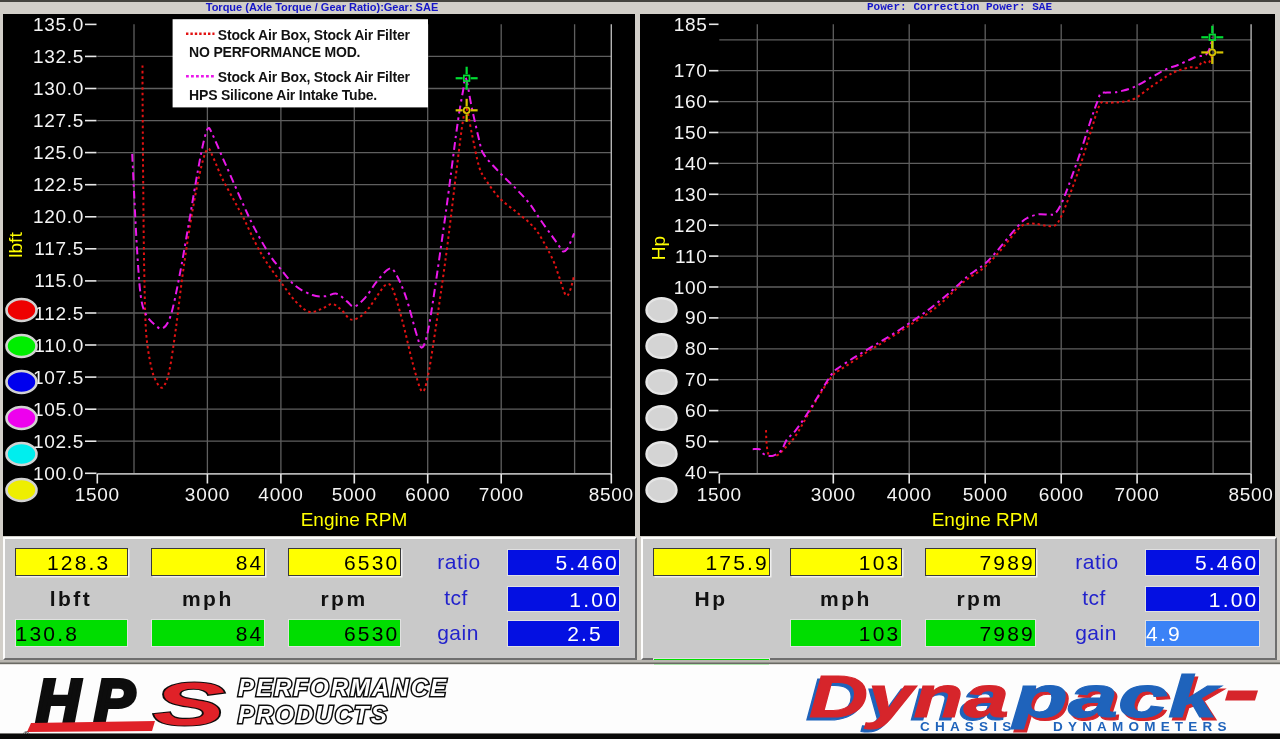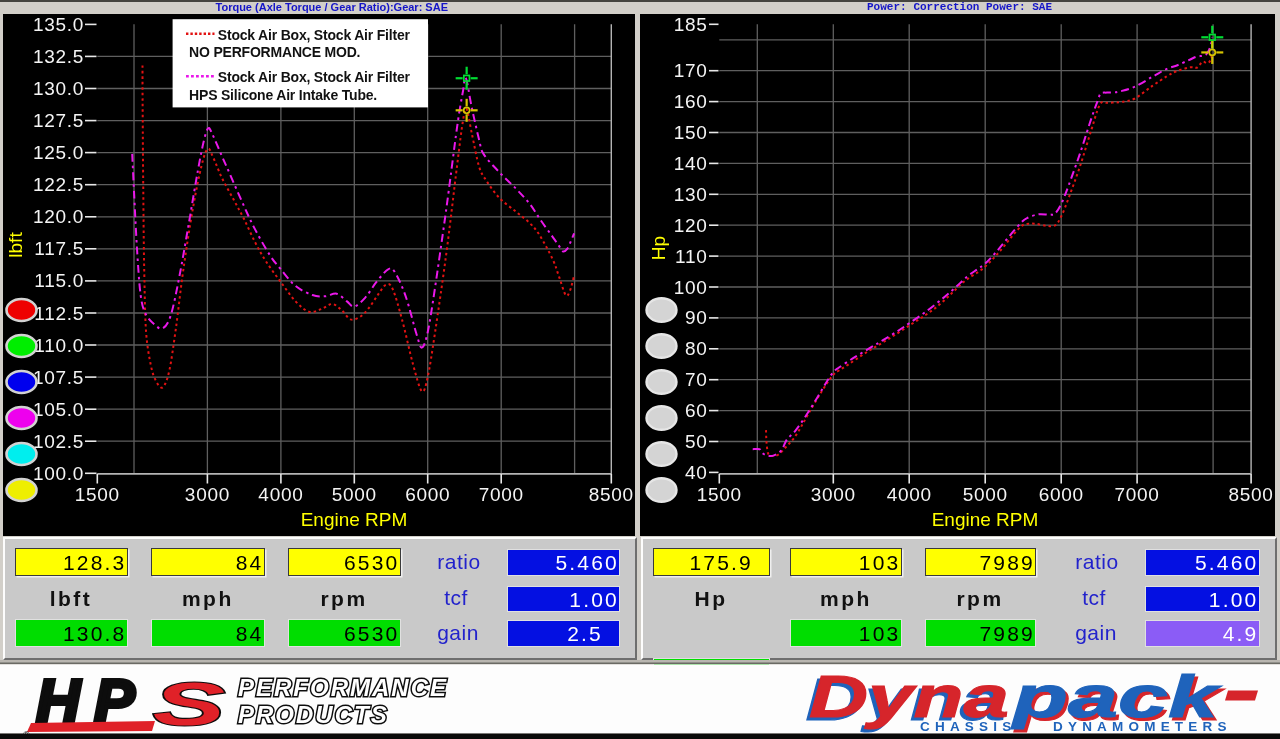--- a/index.html
+++ b/index.html
@@ -3,21 +3,21 @@
 <style>
   html,body{margin:0;padding:0;}
   body{width:1280px;height:739px;position:relative;background:#d2cfc9;font-family:"Liberation Sans",sans-serif;overflow:hidden;}
   .blk{position:absolute;background:#000;}
 </style></head>
 <body>
 <div class="blk" style="left:3px;top:13.8px;width:632px;height:522.7px;"></div>
 <div class="blk" style="left:640.3px;top:13.8px;width:635px;height:522.7px;"></div>
 
 <div style="position:absolute;left:0;top:0;width:1280px;height:13.8px;background:#d2cfc9;border-top:2px solid #45443f;box-sizing:border-box;"></div>
-<div style="position:absolute;left:196px;top:1px;width:252px;height:12px;font-size:11px;font-weight:bold;color:#1515c8;display:flex;justify-content:flex-end;align-items:center;">
+<div style="position:absolute;left:196px;top:1px;width:252px;height:12px;font-size:11px;font-weight:bold;color:#1515c8;display:flex;justify-content:center;align-items:center;">
     <span>Torque (Axle Torque / Gear Ratio):</span>
     <span>Gear: SAE</span>
   </div>
 <div style="position:absolute;left:867px;top:1px;width:185px;height:12px;font-size:11px;font-weight:bold;color:#1515c8;display:flex;justify-content:space-between;align-items:center;font-family:Liberation Mono, monospace;">
     <span>Power:</span>
     <span>Correction Power: SAE</span>
   </div>
 
 <svg width="1280" height="739" viewBox="0 0 1280 739" style="position:absolute;left:0;top:0;font-family:'Liberation Sans',sans-serif">
 <line x1="97.3" y1="441.2" x2="611.3" y2="441.2" stroke="#5f5f5f" stroke-width="1.3"></line>
@@ -196,44 +196,44 @@
     <circle cx="1212.2784146" cy="52.42822999999993" r="3" fill="none" stroke="#d6c400" stroke-width="1.7"></circle>
 <ellipse cx="661.5" cy="310.0" rx="15" ry="11.8" fill="#d4d4d4" stroke="#e6e6e6" stroke-width="2.4"></ellipse>
 <ellipse cx="661.5" cy="346.0" rx="15" ry="11.8" fill="#d4d4d4" stroke="#e6e6e6" stroke-width="2.4"></ellipse>
 <ellipse cx="661.5" cy="382.0" rx="15" ry="11.8" fill="#d4d4d4" stroke="#e6e6e6" stroke-width="2.4"></ellipse>
 <ellipse cx="661.5" cy="418.0" rx="15" ry="11.8" fill="#d4d4d4" stroke="#e6e6e6" stroke-width="2.4"></ellipse>
 <ellipse cx="661.5" cy="454.0" rx="15" ry="11.8" fill="#d4d4d4" stroke="#e6e6e6" stroke-width="2.4"></ellipse>
 <ellipse cx="661.5" cy="490.0" rx="15" ry="11.8" fill="#d4d4d4" stroke="#e6e6e6" stroke-width="2.4"></ellipse>
 </svg>
 <div style="position:absolute;left:3px;top:537px;width:634px;height:123px;background:#c9c9c9;border-top:2px solid #fdfdfd;border-left:2px solid #fdfdfd;border-right:2px solid #6e6e6e;border-bottom:2px solid #6e6e6e;box-sizing:border-box;"></div>
 <div style="position:absolute;left:641px;top:537px;width:636px;height:123px;background:#c9c9c9;border-top:2px solid #fdfdfd;border-left:2px solid #fdfdfd;border-right:2px solid #6e6e6e;border-bottom:2px solid #6e6e6e;box-sizing:border-box;"></div>
-<div style="position:absolute;left:14.5px;top:548px;width:113px;height:27.5px;background:#ffff00;border:1px solid #3a3a3a;box-shadow:1.5px 1.5px 0 #efefef;color:#000;font-size:21px;letter-spacing:2.2px;text-align:right;line-height:27.5px;padding-right:0px;box-sizing:border-box;">128.3</div>
+<div style="position:absolute;left:14.5px;top:548px;width:113px;height:27.5px;background:#ffff00;border:1px solid #3a3a3a;box-shadow:1.5px 1.5px 0 #efefef;color:#000;font-size:21px;letter-spacing:2.2px;text-align:right;line-height:27.5px;padding-right:16px;box-sizing:border-box;">128.3</div>
 <div style="position:absolute;left:151px;top:548px;width:113.5px;height:27.5px;background:#ffff00;border:1px solid #3a3a3a;box-shadow:1.5px 1.5px 0 #efefef;color:#000;font-size:21px;letter-spacing:2.2px;text-align:right;line-height:27.5px;padding-right:0px;box-sizing:border-box;">84</div>
 <div style="position:absolute;left:287.5px;top:548px;width:113px;height:27.5px;background:#ffff00;border:1px solid #3a3a3a;box-shadow:1.5px 1.5px 0 #efefef;color:#000;font-size:21px;letter-spacing:2.2px;text-align:right;line-height:27.5px;padding-right:0px;box-sizing:border-box;">6530</div>
 <div style="position:absolute;left:507px;top:549px;width:113px;height:26.5px;background:#0410e2;border:1px solid #e0e0e0;color:#fff;font-size:21px;letter-spacing:2.2px;text-align:right;line-height:26.5px;padding-right:0px;box-sizing:border-box;">5.460</div>
-<div style="position:absolute;left:14.5px;top:619px;width:113px;height:27.5px;background:#00dd00;border:1px solid #e0e0e0;color:#000;font-size:21px;letter-spacing:2.2px;text-align:right;line-height:27.5px;padding-right:0px;box-sizing:border-box;">130.8</div>
+<div style="position:absolute;left:14.5px;top:619px;width:113px;height:27.5px;background:#00dd00;border:1px solid #e0e0e0;color:#000;font-size:21px;letter-spacing:2.2px;text-align:left;line-height:27.5px;padding-right:0px;box-sizing:border-box;">130.8</div>
 <div style="position:absolute;left:151px;top:619px;width:113.5px;height:27.5px;background:#00dd00;border:1px solid #e0e0e0;color:#000;font-size:21px;letter-spacing:2.2px;text-align:right;line-height:27.5px;padding-right:0px;box-sizing:border-box;">84</div>
 <div style="position:absolute;left:287.5px;top:619px;width:113px;height:27.5px;background:#00dd00;border:1px solid #e0e0e0;color:#000;font-size:21px;letter-spacing:2.2px;text-align:right;line-height:27.5px;padding-right:0px;box-sizing:border-box;">6530</div>
 <div style="position:absolute;left:507px;top:585.5px;width:113px;height:26px;background:#0410e2;border:1px solid #e0e0e0;color:#fff;font-size:21px;letter-spacing:2.2px;text-align:right;line-height:26px;padding-right:0px;box-sizing:border-box;">1.00</div>
 <div style="position:absolute;left:507px;top:620px;width:113px;height:26.5px;background:#0410e2;border:1px solid #e0e0e0;color:#fff;font-size:21px;letter-spacing:2.2px;text-align:right;line-height:26.5px;padding-right:16px;box-sizing:border-box;">2.5</div>
 <div style="position:absolute;left:11.0px;top:586.5px;width:120px;text-align:center;color:#111;font-size:21px;font-weight:bold;letter-spacing:2.5px;">lbft</div>
 <div style="position:absolute;left:147.8px;top:586.5px;width:120px;text-align:center;color:#111;font-size:21px;font-weight:bold;letter-spacing:2.5px;">mph</div>
 <div style="position:absolute;left:284.0px;top:586.5px;width:120px;text-align:center;color:#111;font-size:21px;font-weight:bold;letter-spacing:2.5px;">rpm</div>
 <div style="position:absolute;left:399.0px;top:550px;width:120px;text-align:center;color:#2222cc;font-size:21px;font-weight:normal;letter-spacing:0.5px;">ratio</div>
 <div style="position:absolute;left:396.0px;top:586px;width:120px;text-align:center;color:#2222cc;font-size:21px;font-weight:normal;letter-spacing:0.5px;">tcf</div>
 <div style="position:absolute;left:398.0px;top:620.5px;width:120px;text-align:center;color:#2222cc;font-size:21px;font-weight:normal;letter-spacing:0.5px;">gain</div>
-<div style="position:absolute;left:653px;top:548px;width:117px;height:27.5px;background:#ffff00;border:1px solid #3a3a3a;box-shadow:1.5px 1.5px 0 #efefef;color:#000;font-size:21px;letter-spacing:2.2px;text-align:right;line-height:27.5px;padding-right:16px;box-sizing:border-box;">175.9</div>
+<div style="position:absolute;left:653px;top:548px;width:117px;height:27.5px;background:#ffff00;border:1px solid #3a3a3a;box-shadow:1.5px 1.5px 0 #efefef;color:#000;font-size:21px;letter-spacing:2.2px;text-align:right;line-height:27.5px;padding-right:0px;box-sizing:border-box;">175.9</div>
 <div style="position:absolute;left:790px;top:548px;width:111.5px;height:27.5px;background:#ffff00;border:1px solid #3a3a3a;box-shadow:1.5px 1.5px 0 #efefef;color:#000;font-size:21px;letter-spacing:2.2px;text-align:right;line-height:27.5px;padding-right:0px;box-sizing:border-box;">103</div>
 <div style="position:absolute;left:924.5px;top:548px;width:111.5px;height:27.5px;background:#ffff00;border:1px solid #3a3a3a;box-shadow:1.5px 1.5px 0 #efefef;color:#000;font-size:21px;letter-spacing:2.2px;text-align:right;line-height:27.5px;padding-right:0px;box-sizing:border-box;">7989</div>
 <div style="position:absolute;left:1145px;top:549px;width:114.5px;height:26.5px;background:#0410e2;border:1px solid #e0e0e0;color:#fff;font-size:21px;letter-spacing:2.2px;text-align:right;line-height:26.5px;padding-right:0px;box-sizing:border-box;">5.460</div>
 <div style="position:absolute;left:653px;top:619px;width:117px;height:27.5px;background:#00dd00;border:1px solid #e0e0e0;color:#000;font-size:21px;letter-spacing:2.2px;text-align:right;line-height:27.5px;padding-right:0px;box-sizing:border-box;margin-top:39px;">180.8</div>
 <div style="position:absolute;left:790px;top:619px;width:111.5px;height:27.5px;background:#00dd00;border:1px solid #e0e0e0;color:#000;font-size:21px;letter-spacing:2.2px;text-align:right;line-height:27.5px;padding-right:0px;box-sizing:border-box;">103</div>
 <div style="position:absolute;left:924.5px;top:619px;width:111.5px;height:27.5px;background:#00dd00;border:1px solid #e0e0e0;color:#000;font-size:21px;letter-spacing:2.2px;text-align:right;line-height:27.5px;padding-right:0px;box-sizing:border-box;">7989</div>
 <div style="position:absolute;left:1145px;top:585.5px;width:114.5px;height:26px;background:#0410e2;border:1px solid #e0e0e0;color:#fff;font-size:21px;letter-spacing:2.2px;text-align:right;line-height:26px;padding-right:0px;box-sizing:border-box;">1.00</div>
-<div style="position:absolute;left:1145px;top:620px;width:114.5px;height:26.5px;background:#8b5cf6;border:1px solid #e0e0e0;color:#fff;font-size:21px;letter-spacing:2.2px;text-align:right;line-height:26.5px;padding-right:0px;box-sizing:border-box;">4.9</div>
+<div style="position:absolute;left:1145px;top:620px;width:114.5px;height:26.5px;background:#3b82f6;border:1px solid #e0e0e0;color:#fff;font-size:21px;letter-spacing:2.2px;line-height:26.5px;padding-right:0px;box-sizing:border-box;">4.9</div>
 <div style="position:absolute;left:651.0px;top:586.5px;width:120px;text-align:center;color:#111;font-size:21px;font-weight:bold;letter-spacing:2.5px;">Hp</div>
 <div style="position:absolute;left:786.0px;top:586.5px;width:120px;text-align:center;color:#111;font-size:21px;font-weight:bold;letter-spacing:2.5px;">mph</div>
 <div style="position:absolute;left:920.0px;top:586.5px;width:120px;text-align:center;color:#111;font-size:21px;font-weight:bold;letter-spacing:2.5px;">rpm</div>
 <div style="position:absolute;left:1037.0px;top:550px;width:120px;text-align:center;color:#2222cc;font-size:21px;font-weight:normal;letter-spacing:0.5px;">ratio</div>
 <div style="position:absolute;left:1034.0px;top:586px;width:120px;text-align:center;color:#2222cc;font-size:21px;font-weight:normal;letter-spacing:0.5px;">tcf</div>
 <div style="position:absolute;left:1036.0px;top:620.5px;width:120px;text-align:center;color:#2222cc;font-size:21px;font-weight:normal;letter-spacing:0.5px;">gain</div>
 
 <svg width="1280" height="79" viewBox="0 0 1280 79" style="position:absolute;left:0;top:660px;font-family:'Liberation Sans',sans-serif">
 
   <rect x="0" y="0" width="1280" height="4.5" fill="#b9b6b0"></rect>

